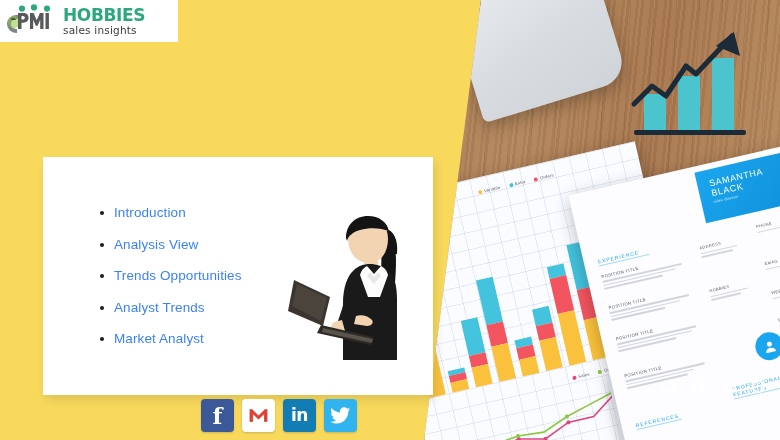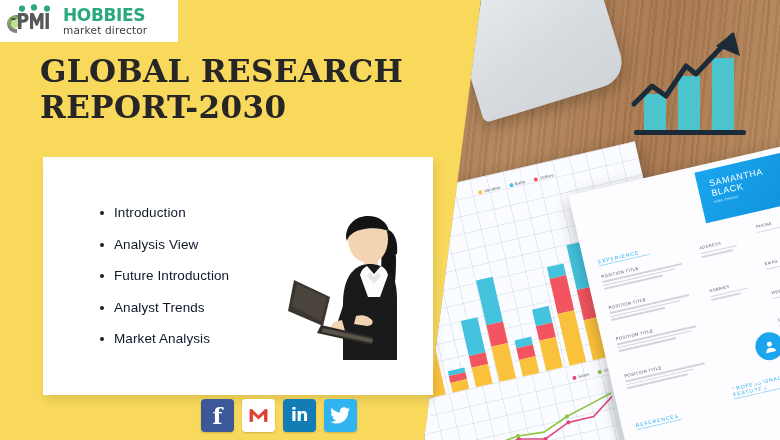--- a/index.html
+++ b/index.html
@@ -254,21 +254,21 @@
   }
   .bullets {
     position: absolute;
     left: 57px; top: 48px;
     margin: 0; padding: 0;
     list-style: none;
   }
   .bullets li {
     position: relative;
     font-size: 13.5px;
-    color: #0f172a;
+    color: #3b82f6;
     padding-left: 14px;
     margin-bottom: 16.5px;
     letter-spacing: .1px;
   }
   .bullets li::before {
     content: "";
     position: absolute;
     left: 0; top: 6px;
     width: 4px; height: 4px;
     border-radius: 50%;
@@ -536,36 +536,32 @@
         <path d="M13 9h5.4c3.1 0 5.2 1.9 5.2 4.8 0 3-2.1 4.9-5.3 4.9h-1.8V25H13V9zm3.5 3v3.6h1.4c1.2 0 1.9-.7 1.9-1.8 0-1.1-.7-1.8-1.9-1.8h-1.4z"></path>
         <path d="M25 9h3.6l3.1 7.3L34.9 9h3.6v16h-3.3v-9.3l-2.6 6h-1.8l-2.6-6V25H25V9z"></path>
         <rect x="40.5" y="9" width="3.4" height="16"></rect>
       </g>
       <circle cx="17" cy="4.6" r="3.1" fill="#2ba87e"></circle>
       <circle cx="29" cy="3.4" r="3.1" fill="#2ba87e"></circle>
       <circle cx="42" cy="4.6" r="3.1" fill="#2ba87e"></circle>
     </svg>
     <div class="logo-text">
       <div class="t1">HOBBIES</div>
-      <div class="t2">market director</div>
+      <div class="t2">sales insights</div>
     </div>
   </div>
 
-  <div class="headline">
-    <div>GLOBAL RESEARCH</div>
-    <div>REPORT-2030</div>
-  </div>
 
   <div class="card">
     <ul class="bullets">
       <li>Introduction</li>
       <li>Analysis View</li>
-      <li>Future Introduction</li>
+      <li>Trends Opportunities</li>
       <li>Analyst Trends</li>
-      <li>Market Analysis</li>
+      <li>Market Analyst</li>
     </ul>
   </div>
 
   <svg class="person" viewBox="0 0 142 148">
 
     <path d="M96 24c8 2 12 12 12 24 0 18-2 34-4 48-1 7 1 12 4 16h-16c-2-8-2-18-1-28 2-18 3-36 2-48-0.4-7-2-11-5-12z" fill="#141414"></path>
     <path d="M101 18c7 4 9 14 8 24l-10 2c1-10 0-20-4-24z" fill="#141414"></path>
 
     <path d="M60 26c0-12 8-20 20-20s20 8 20 21c0 13-7 24-19 24-13 0-21-11-21-25z" fill="#f3d4b2"></path>
 

